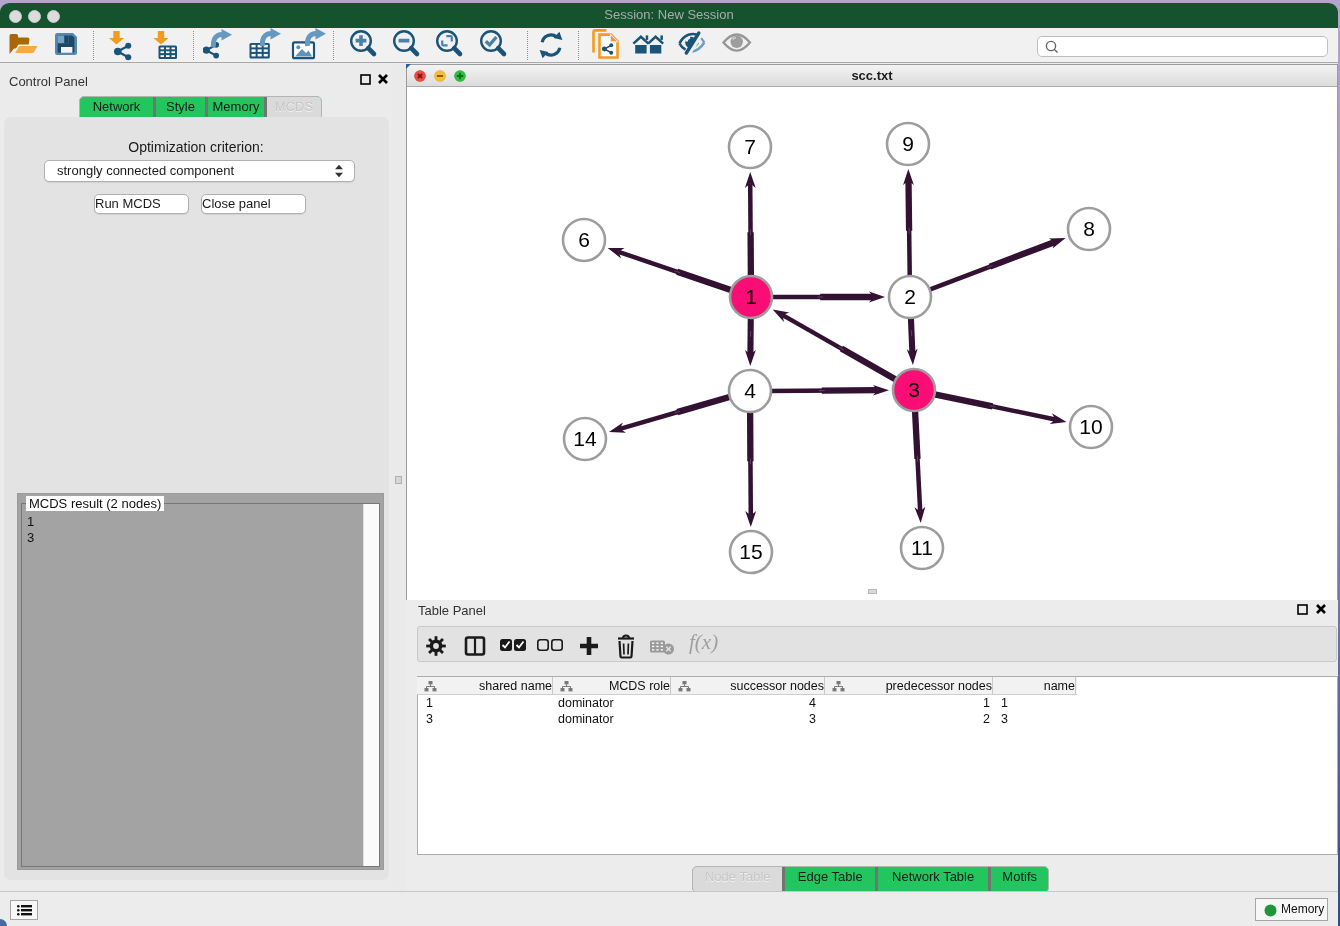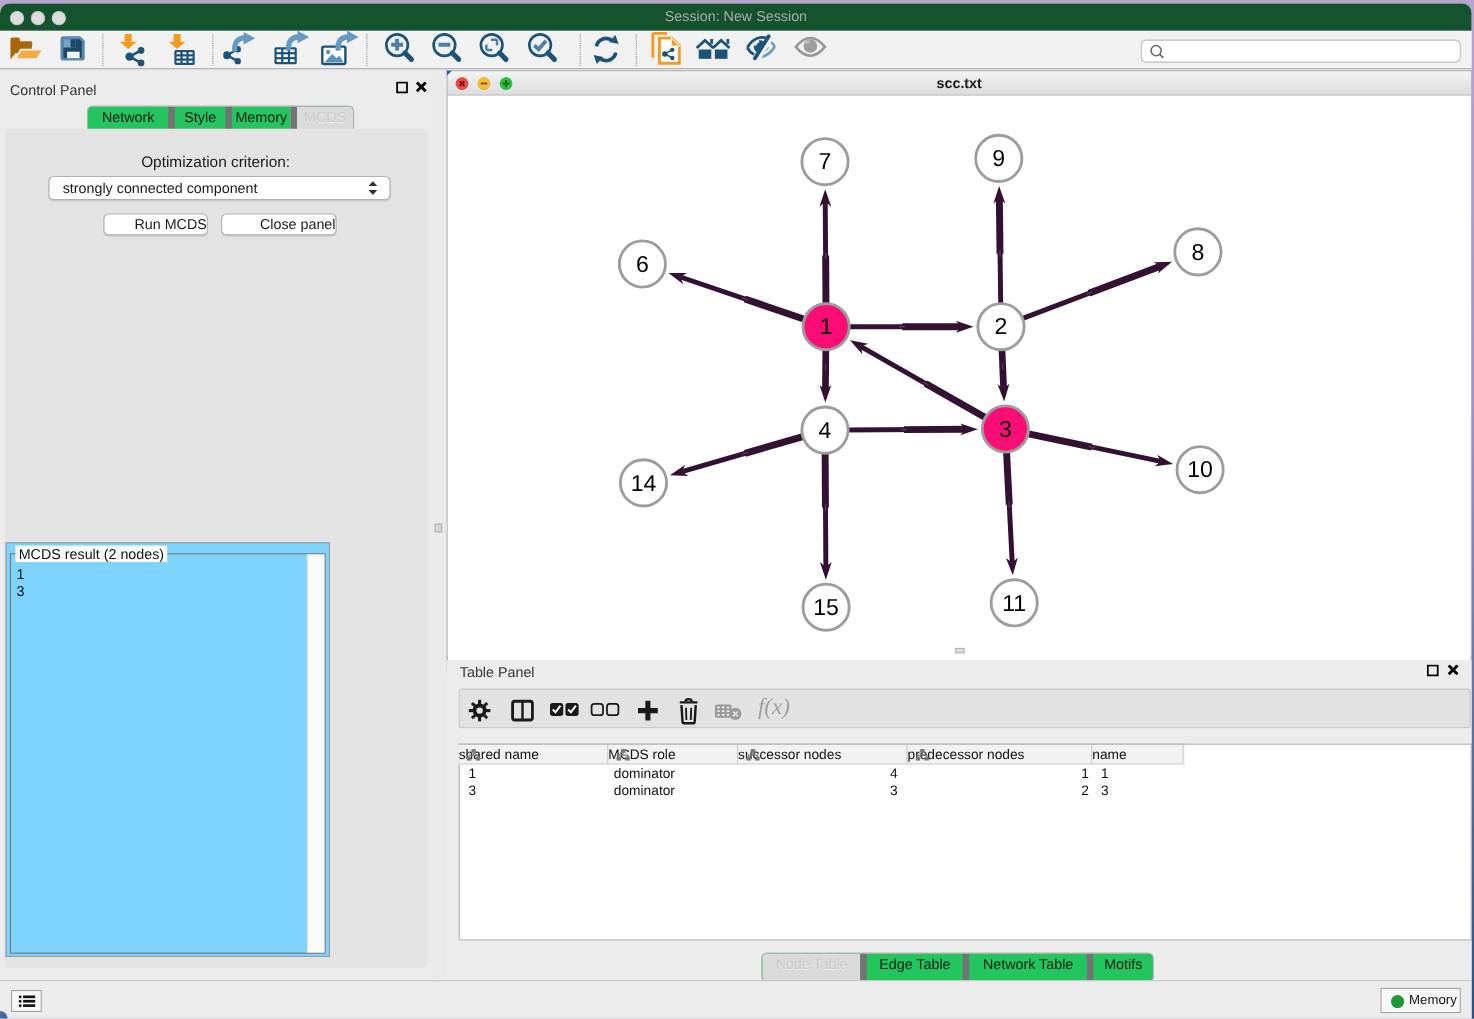--- a/index.html
+++ b/index.html
@@ -18,33 +18,33 @@
 .tsep{position:absolute;top:3px;height:29px;width:0;
  border-left:1px dotted #8f8f8f}
 #search{position:absolute;left:1037px;top:8px;width:291px;height:21px;background:#fff;
  border:1px solid #bdbdbd;border-radius:5px}
 
 #cpanel{position:absolute;left:0;top:61px;width:392px;height:830px;background:#ebebeb}
 #cptitle{position:absolute;left:9px;top:10px;font-size:13px;color:#333}
 .tabseg{position:absolute;display:flex;border:1px solid #b4b4b4;border-radius:5px;
  background:#22c55e;overflow:hidden;height:27px}
 .tabseg div{font-size:13px;color:#1a1a1a;text-align:center;line-height:19px;
- border-left:6px solid #737373}
+ border-left:3px solid #737373}
 .tabseg div:first-child{border-left:none}
 .tabseg .dis{background:#dadada;color:#c6c6c6;text-shadow:0 1px 0 #f2f2f2}
 #cpbody{position:absolute;left:4px;top:53px;width:385px;height:763px;background:#e3e3e3;
  border-radius:7px}
 #optlab{position:absolute;left:0;top:75px;width:100%;text-align:center;font-size:14px;color:#1a1a1a}
 #optsel{position:absolute;left:44px;top:96px;width:311px;height:22px;background:#fff;
  border:1px solid #b0b0b0;border-radius:5px;font-size:13px;color:#1a1a1a;
  line-height:20px;padding-left:12px;box-shadow:0 1px 1px rgba(0,0,0,.08)}
 .pbtn{position:absolute;top:130px;height:20px;background:#fff;border:1px solid #b0b0b0;
- border-radius:5px;font-size:13px;color:#1a1a1a;text-align:right;line-height:18px;
+ border-radius:5px;font-size:13px;color:#1a1a1a;text-align:left;line-height:18px;
  box-shadow:0 1px 1px rgba(0,0,0,.08)}
-#mcdsbox{position:absolute;left:5px;top:429px;width:295px;height:377px;background:#7dd3fc;
+#mcdsbox{position:absolute;left:17px;top:429px;width:367px;height:377px;background:#a3a3a3;
  border:1px solid #9a9a9a}
 #mcdsfs{position:absolute;left:3px;top:9px;right:3px;bottom:2px;border:1px solid #777}
 #mcdsleg{position:absolute;left:4px;top:-8px;background:#fff;padding:0 3px;
  font-size:13px;color:#111;white-space:nowrap}
 #mcdssb{position:absolute;right:0;top:0;width:16px;height:100%;background:#fafafa;
  border-left:1px solid #e0e0e0}
 
 #vsplit{position:absolute;left:392px;top:61px;width:14px;height:830px;background:#eaeaea}
 #vhandle{position:absolute;left:3px;top:412px;width:7px;height:8px;background:#d6d6d6;
  border:1px solid #b0b0b0}
@@ -59,21 +59,21 @@
 #ncanvas{position:absolute;left:0;top:22px;width:930px;height:509px;background:#fff;overflow:hidden}
 #nhandle{position:absolute;left:461px;top:524px;width:9px;height:5px;background:#d9d9d9;
  border:1px solid #b9b9b9}
 
 #tpanel{position:absolute;left:406px;top:597px;width:934px;height:294px;background:#ececec}
 #tptitle{position:absolute;left:12px;top:3px;font-size:13px;color:#333}
 #ttoolbar{position:absolute;left:11px;top:26px;width:920px;height:36px;background:#e2e2e2;
  border:1px solid #c9c9c9;border-radius:3px}
 #thead{position:absolute;left:11px;top:76px;width:660px;height:19px;background:#f2f2f2;
  display:flex;border-top:1px solid #adadad;border-bottom:1px solid #cfcfcf}
-#thead div{border-right:1px solid #c9c9c9;font-size:12.5px;color:#111;text-align:left;
+#thead div{border-right:1px solid #c9c9c9;font-size:12.5px;color:#111;text-align:right;
  line-height:19px;position:relative}
 #twhite{position:absolute;left:11px;top:76px;width:921px;height:179px;background:#fff;
  border:1px solid #adadad}
 .trow{position:absolute;left:11px;height:16px;font-size:12.5px;color:#111}
 .trow span{position:absolute;top:1px}
 
 #statusbar{position:absolute;left:0;top:888px;width:100%;height:35px;background:#ececec;
  border-top:1px solid #c6c6c6}
 #listbtn{position:absolute;left:10px;top:8px;width:28px;height:20px;background:#f7f7f7;
  border:1px solid #a5a5a5}

